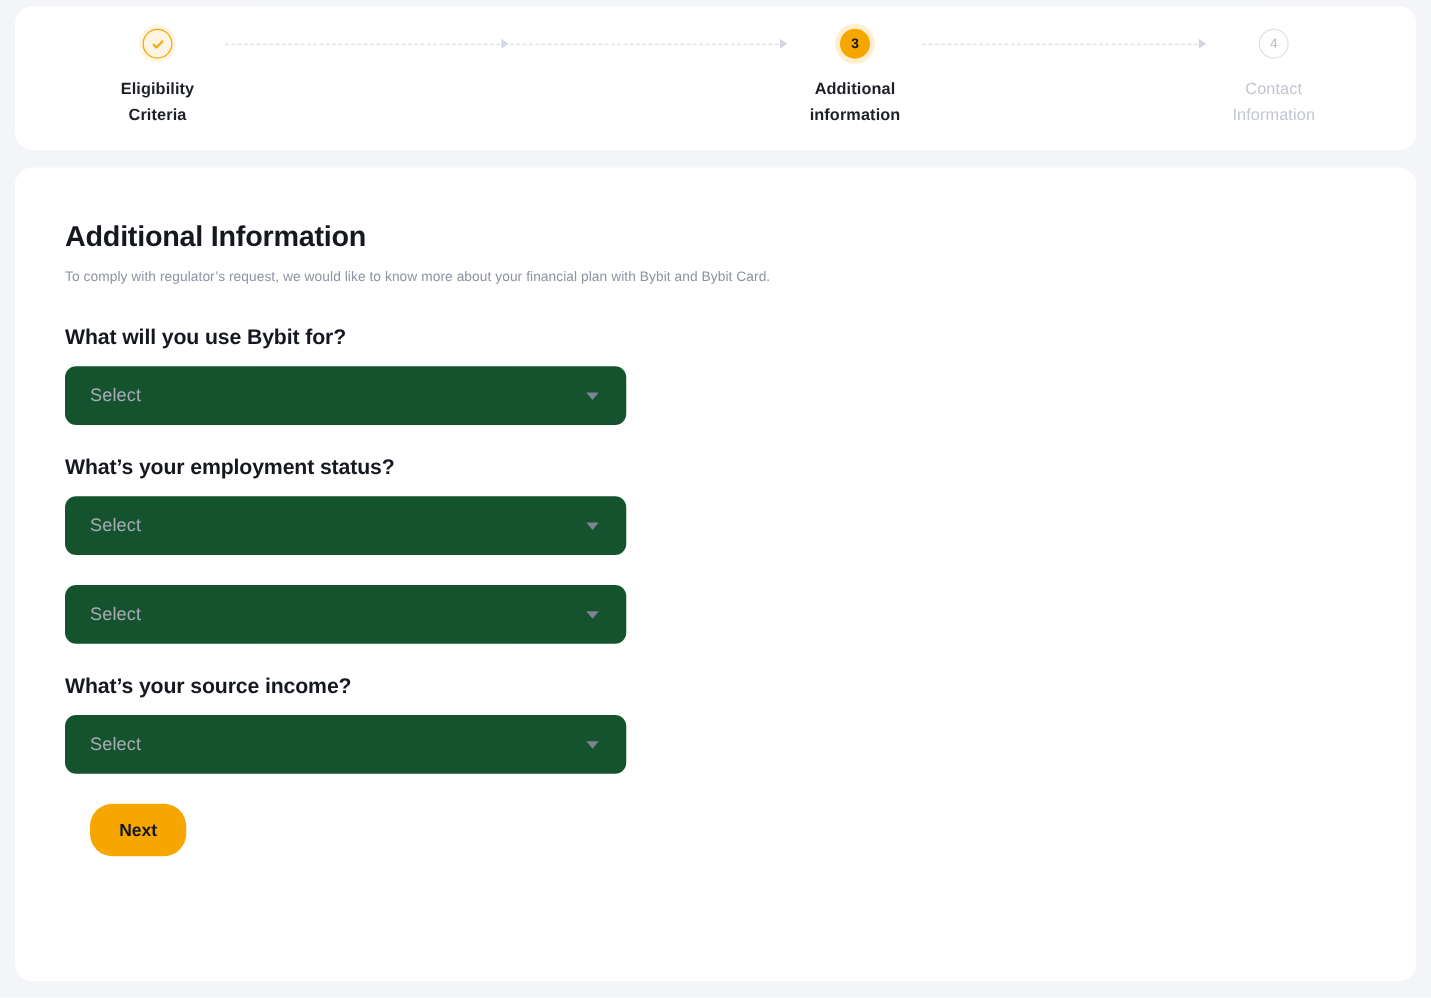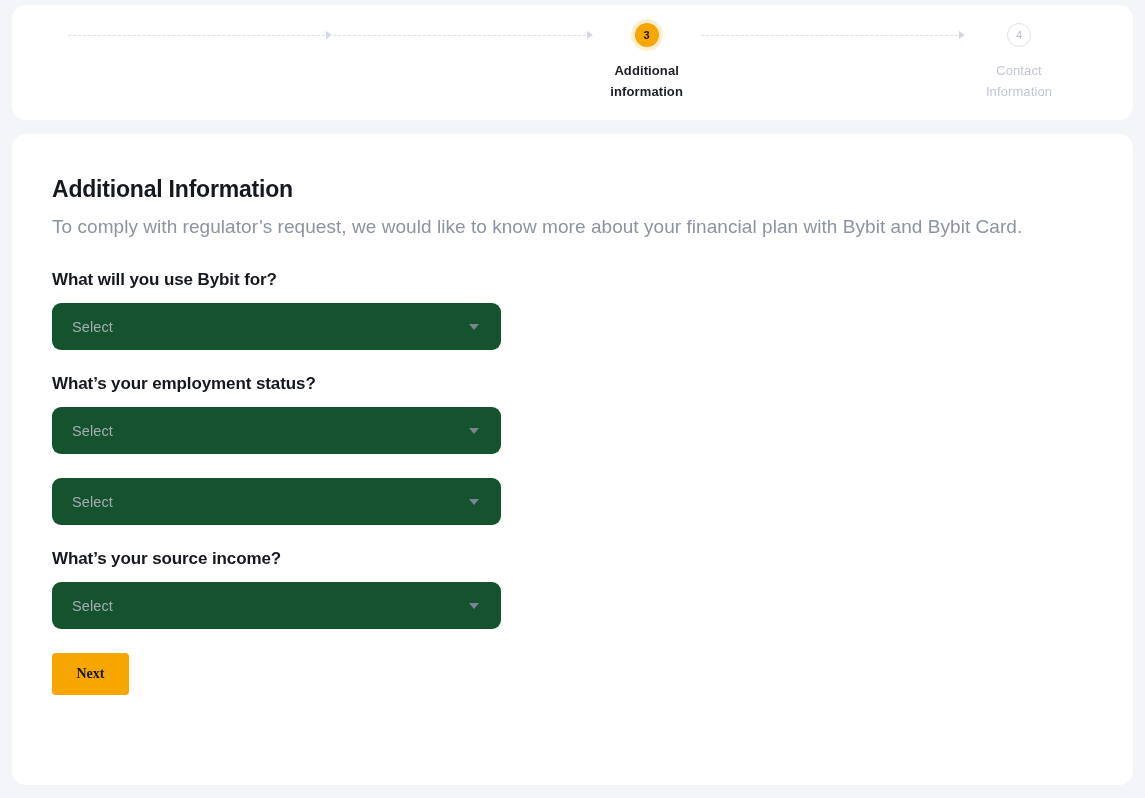--- a/index.html
+++ b/index.html
@@ -129,21 +129,21 @@
 
   .page-title {
     font-size: 23px;
     font-weight: 700;
     color: #15181e;
     letter-spacing: -0.2px;
   }
 
   .page-subtitle {
     margin-top: 13px;
-    font-size: 19px;
+    font-size: 11px;
     color: #8d93a1;
     letter-spacing: 0.05px;
   }
 
   .form {
     margin-top: 32px;
   }
 
   .field {
     margin-bottom: 24px;
@@ -183,39 +183,51 @@
     border-right: 5px solid transparent;
     border-top: 6px solid #7c8393;
   }
 
   .next-button {
     margin-top: 23px;
     width: 77px;
     height: 42px;
     background: #f7a600;
     border: none;
-    border-radius: 4px;
-    font-family: Liberation Serif, serif;
+    border-radius: 18px;
+    font-family: Liberation Sans, sans-serif;
     font-size: 14px;
     font-weight: 700;
     color: #15181e;
     cursor: pointer;
     display: flex;
     align-items: center;
     justify-content: center;
+    margin-left: 20px;
   }
 </style>
 </head>
 <body>
 
 <div class="page">
 
   <div class="stepper-card">
     <div class="stepper">
 
+      <div class="step">
+        <div class="step-bubble done">
+          <span>
+            <svg width="13" height="13" viewBox="0 0 16 16" aria-hidden="true">
+              <path d="M3.6 8.3l2.7 2.8 6-6.2" fill="none" stroke="#f7a600" stroke-width="2" stroke-linecap="round" stroke-linejoin="round"></path>
+            </svg>
+          </span>
+        </div>
+        <div class="step-label strong">Eligibility
+Criteria</div>
+      </div>
 
       <div class="connector">
         <span class="dash"></span>
         <span class="arrow"></span>
       </div>
 
 
       <div class="connector">
         <span class="dash"></span>
         <span class="arrow"></span>

